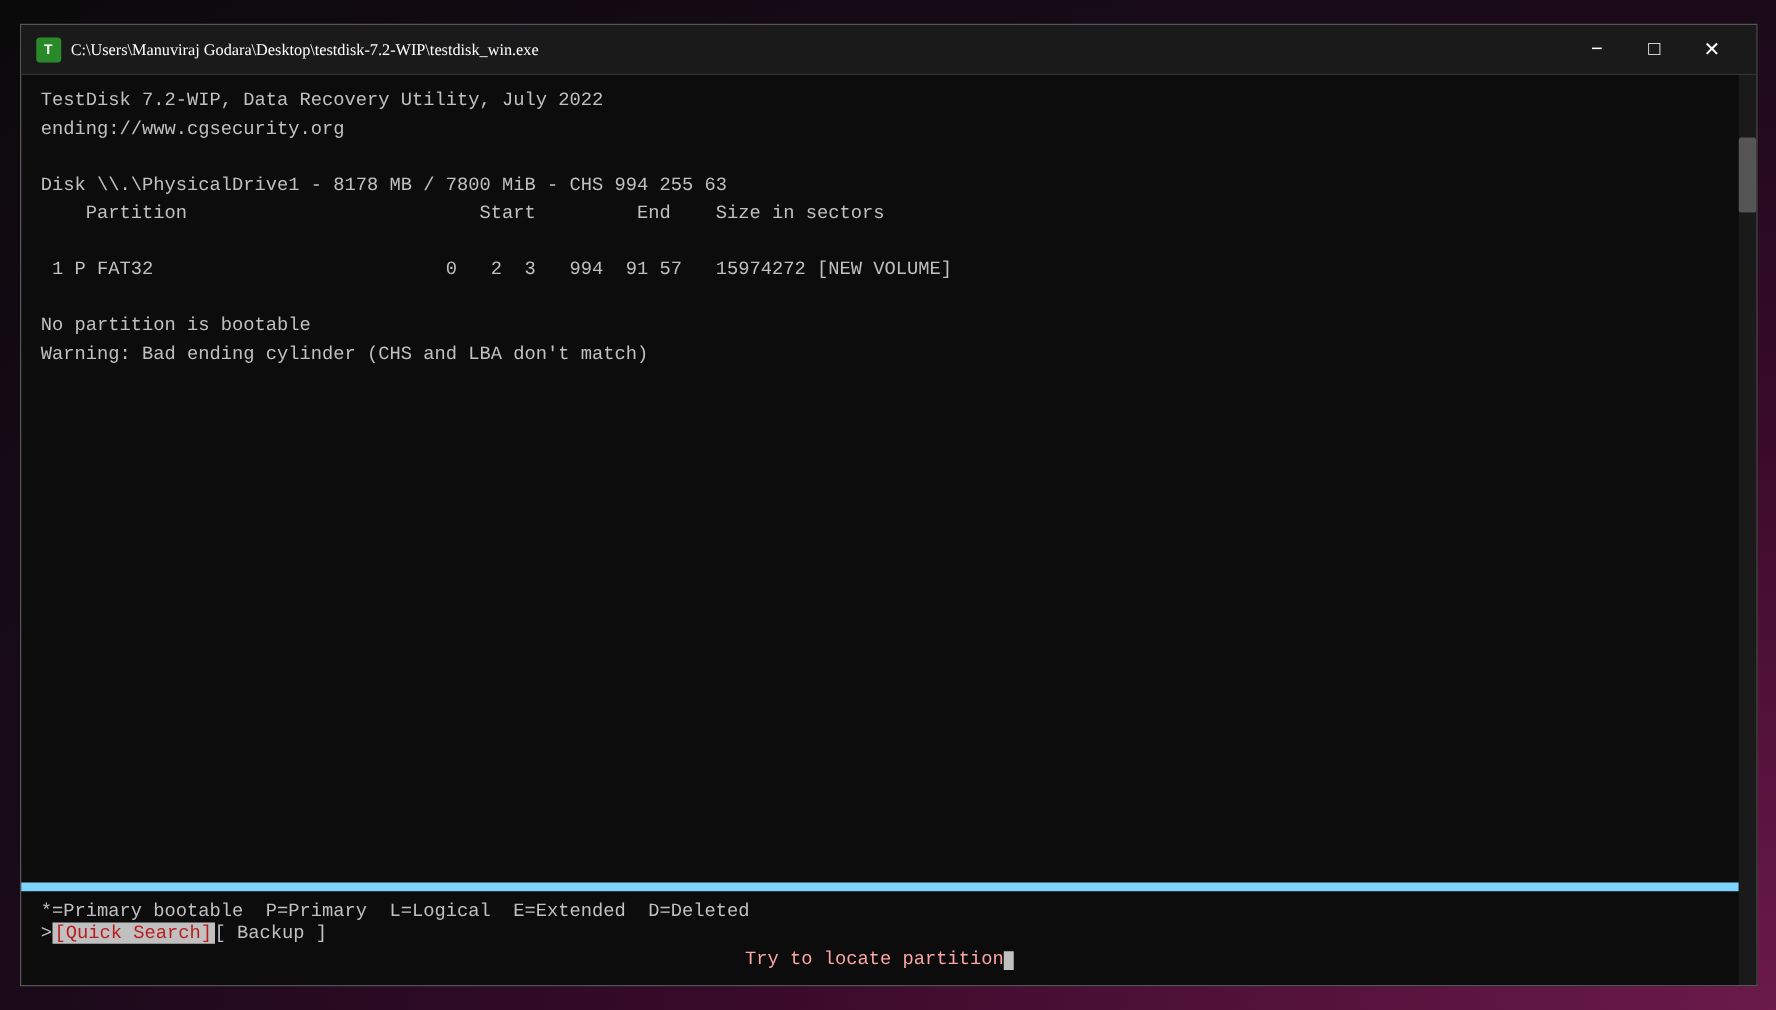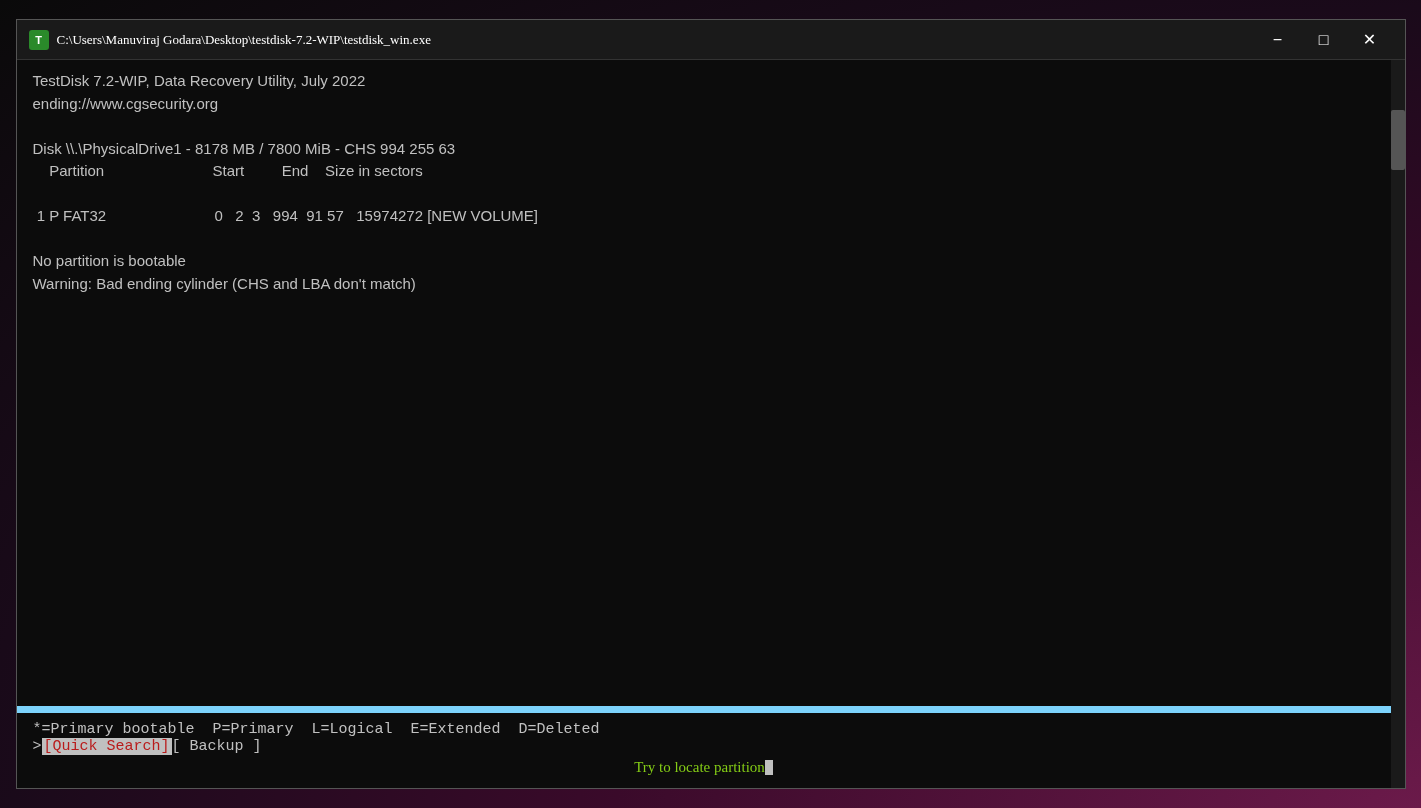--- a/index.html
+++ b/index.html
@@ -92,21 +92,21 @@
       width: 14px;
       height: 60px;
       background: #555;
       border-radius: 2px;
     }
 
     .terminal-body {
       flex: 1;
       padding: 10px 16px 10px 16px;
       overflow: hidden;
-      font-family: Liberation Sans, sans-serif;
+      font-family: Liberation Mono, monospace;
       font-size: 15px;
       color: #c0c0c0;
       line-height: 1.5;
       margin-right: 14px;
     }
 
     .terminal-line {
       white-space: pre;
       display: block;
     }
@@ -141,23 +141,23 @@
     }
 
     .action-btn-normal {
       color: #c0c0c0;
       font-family: 'Courier New', Courier, monospace;
       font-size: 15px;
     }
 
     .status-line {
       text-align: center;
-      font-family: Liberation Serif, serif;
-      font-size: 15px;
-      color: #84cc16;
+      font-family: Liberation Mono, monospace;
+      font-size: 15px;
+      color: #fca5a5;
       padding: 4px 0;
     }
 
     .cursor {
       display: inline-block;
       width: 8px;
       height: 15px;
       background: #c0c0c0;
       vertical-align: text-bottom;
     }

